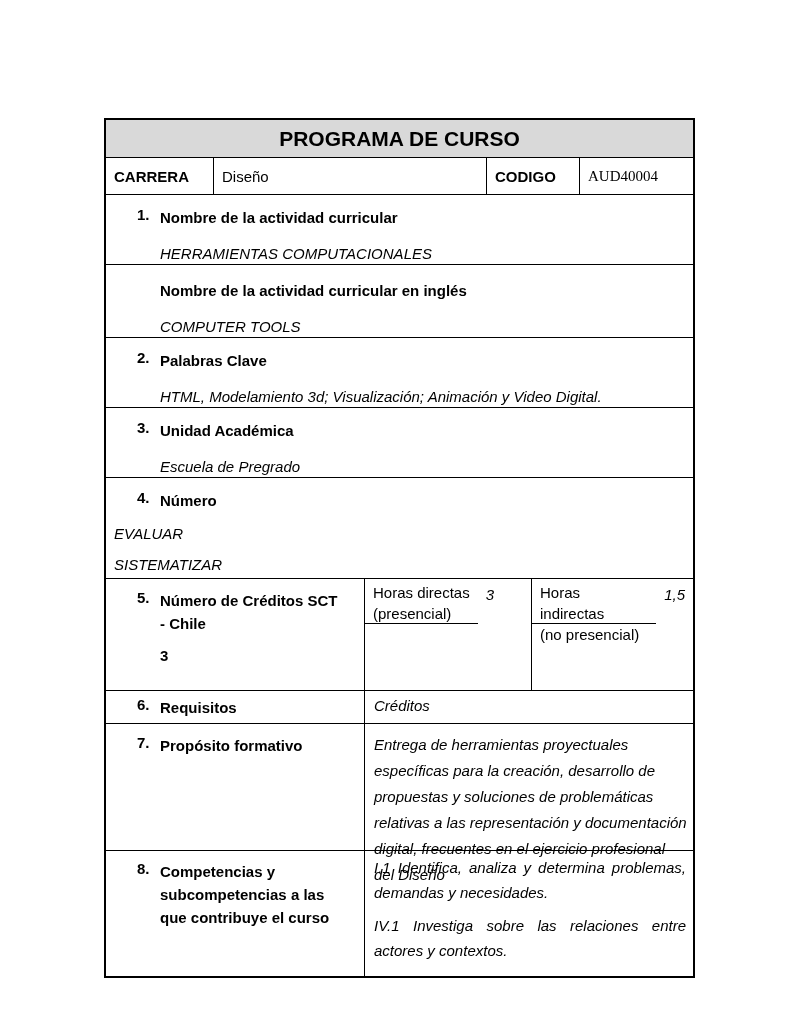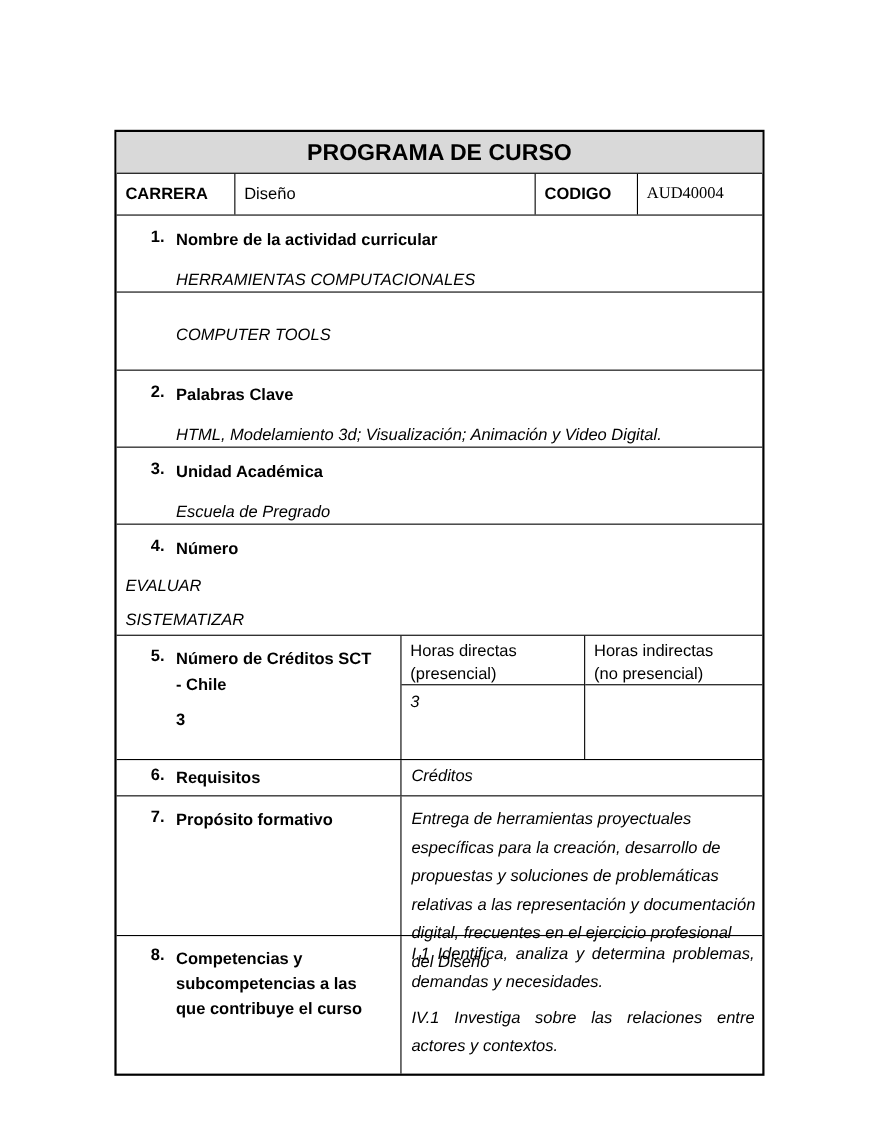--- a/index.html
+++ b/index.html
@@ -66,21 +66,21 @@
   .row-ambito      { height:105px; }
 
   
   .row-creditos { height:118px; display:flex; font-size:15px; }
   .col-cred-label {
     width:259px; border-right:1px solid #000;
     padding-top:10px;
   }
   .col-cred-label .num-label { max-width:185px; }
   .cred-value { font-weight:bold; margin-left:54px; margin-top:12px; }
-  .hours-col { display:flex; flex-direction:column; }
+  .hours-col { display:flex; flex-direction:row; }
   .hours-col-mid { width:167px; border-right:1px solid #000; }
   .hours-col-right { flex:1; }
   .hours-head {
     height:45px; border-bottom:1px solid #000;
     padding:3px 8px; line-height:21px; font-size:15px;
   }
   .hours-value { padding:7px 8px; font-style:italic; font-size:15px; }
 
   
   .tworow { display:flex; font-size:15px; }
@@ -122,20 +122,23 @@
   <div class="row row-nombre fullrow">
     <div class="num-line">
       <span class="num">1.</span>
       <span class="num-label">Nombre de la actividad curricular</span>
     </div>
     <div class="val">HERRAMIENTAS COMPUTACIONALES</div>
   </div>
 
   <div class="row row-ingles fullrow">
     <div class="fullrow-inner">
+      <div class="num-line">
+        <span class="num-label">Nombre de la actividad curricular en inglés</span>
+      </div>
       <div class="val">COMPUTER TOOLS</div>
     </div>
   </div>
 
   <div class="row row-palabras fullrow">
     <div class="num-line">
       <span class="num">2.</span>
       <span class="num-label">Palabras Clave</span>
     </div>
     <div class="val">HTML, Modelamiento 3d; Visualización; Animación y Video Digital.</div>
@@ -171,20 +174,21 @@
         <div>Horas directas</div>
         <div>(presencial)</div>
       </div>
       <div class="hours-value">3</div>
     </div>
     <div class="hours-col hours-col-right">
       <div class="hours-head">
         <div>Horas indirectas</div>
         <div>(no presencial)</div>
       </div>
+      <div class="hours-value">1,5</div>
     </div>
   </div>
 
   <div class="row row-requisitos tworow">
     <div class="left-cell">
       <div class="num-line">
         <span class="num">6.</span>
         <span class="num-label">Requisitos</span>
       </div>
     </div>

